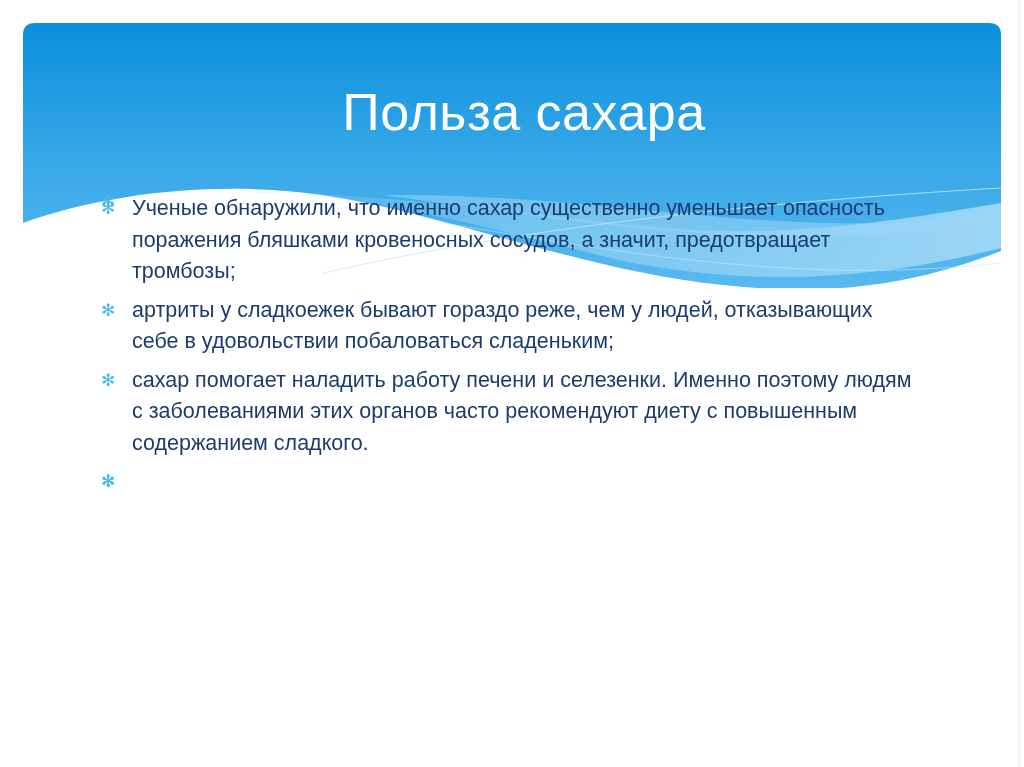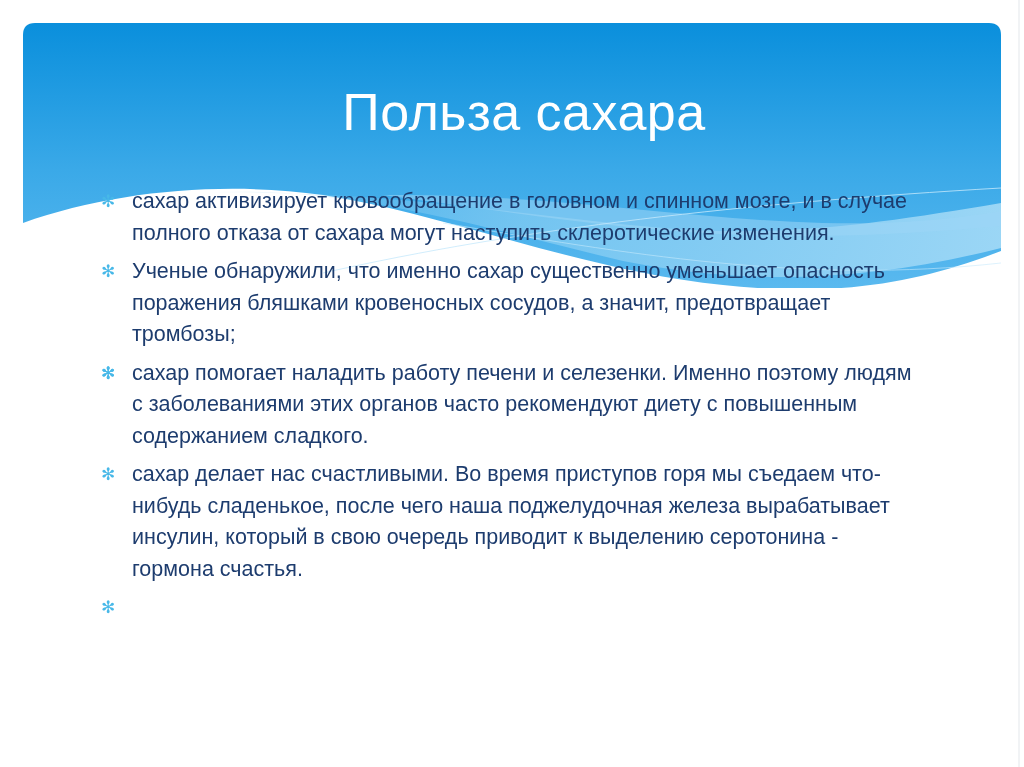--- a/index.html
+++ b/index.html
@@ -75,35 +75,34 @@
         <path d="M420,200 C600,230 780,262 978,240" stroke="#c6e9fb" stroke-width="1" fill="none" stroke-opacity="0.6"></path>
       </g>
     </svg>
   </div>
 
   <h1 class="title">Польза сахара</h1>
 
   <ul class="content">
     <li>
       <span class="bullet">✻</span>
-      <span>сахар активизирует кровообращение в головном и спинном мозге, и в случае полного отказа от сахара могут наступить склеротические изменения.</span>
     </li>
     <li>
       <span class="bullet">✻</span>
       <span>Ученые обнаружили, что именно сахар существенно уменьшает опасность поражения бляшками кровеносных сосудов, а значит, предотвращает тромбозы;</span>
     </li>
     <li>
       <span class="bullet">✻</span>
+      <span>артриты у сладкоежек бывают гораздо реже, чем у людей, отказывающих себе в удовольствии побаловаться сладеньким;</span>
     </li>
     <li>
       <span class="bullet">✻</span>
       <span>сахар помогает наладить работу печени и селезенки. Именно поэтому людям с заболеваниями этих органов часто рекомендуют диету с повышенным содержанием сладкого.</span>
     </li>
     <li>
       <span class="bullet">✻</span>
-      <span>сахар делает нас счастливыми. Во время приступов горя мы съедаем что-нибудь сладенькое, после чего наша поджелудочная железа вырабатывает инсулин, который в свою очередь приводит к выделению серотонина - гормона счастья.</span>
     </li>
     <li>
       <span class="bullet">✻</span>
     </li>
   </ul>
 
 </div>
 
 </body></html>

